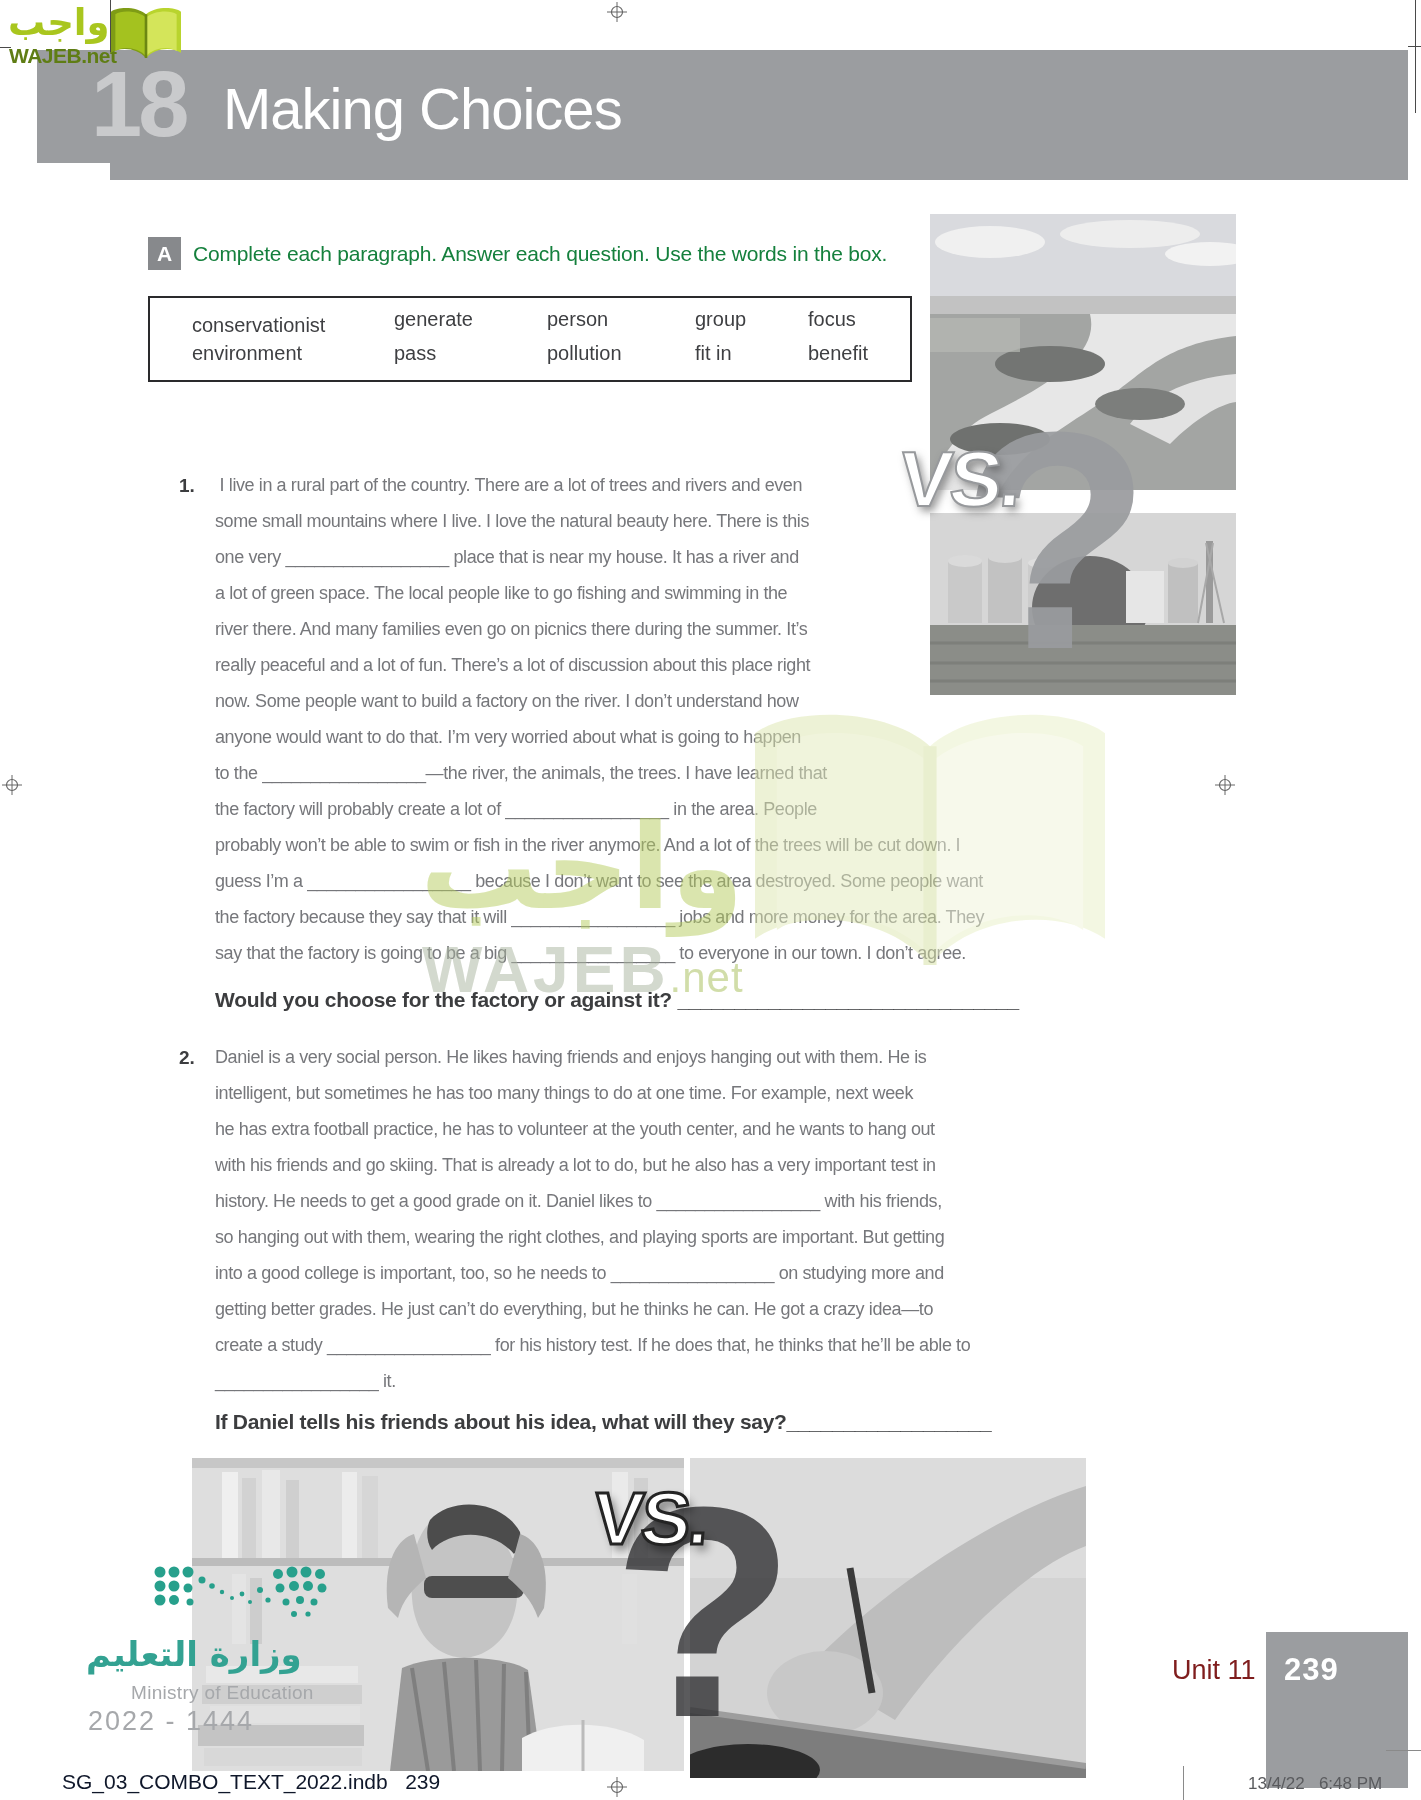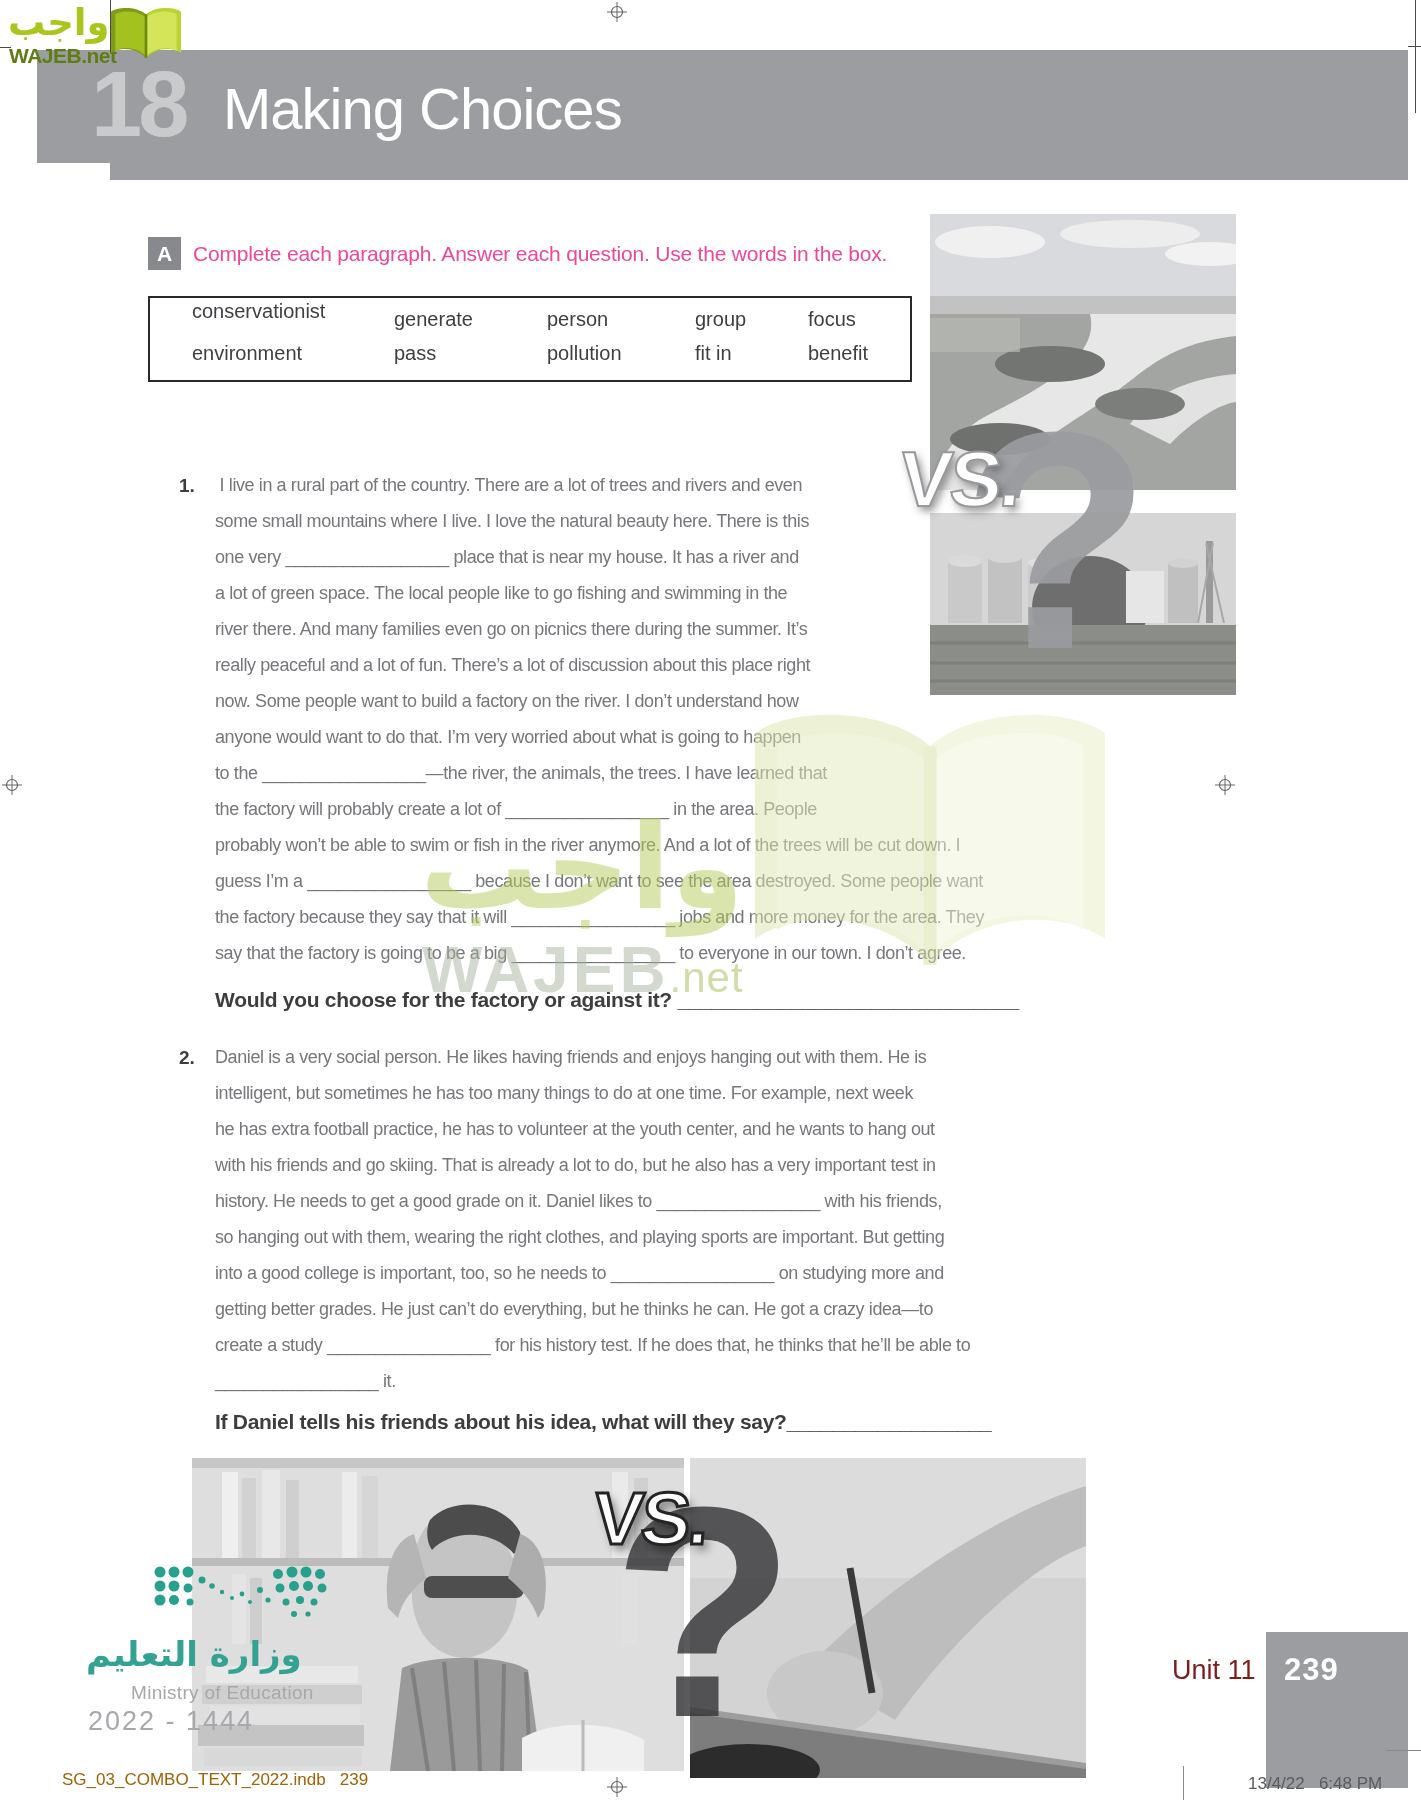--- a/index.html
+++ b/index.html
@@ -11,21 +11,21 @@
   .unit-num{position:absolute;left:54px;top:8px;font-size:92px;font-weight:700;color:#c9cacc;letter-spacing:-4px;line-height:1;}
   .unit-title{position:absolute;left:186px;top:30px;font-size:58px;font-weight:300;color:#ffffff;letter-spacing:-1px;line-height:1;}
   
   .wajeb{position:absolute;left:8px;top:4px;z-index:5;}
   .wajeb-ar{position:absolute;left:0;top:0;font-size:37px;font-weight:700;color:#a9c61e;font-family:"DejaVu Sans",sans-serif;line-height:1;}
   .wajeb-en{position:absolute;left:1px;top:40px;font-size:21px;font-weight:700;color:#5f7d14;letter-spacing:-0.5px;}
   .wajeb-book{position:absolute;left:96px;top:0;}
   
   .badge{position:absolute;left:148px;top:237px;width:33px;height:33px;background:#87898c;color:#fff;
          font-size:21px;font-weight:700;display:flex;align-items:center;justify-content:center;z-index:2;}
-  .instructions{position:absolute;left:193px;top:242px;font-size:21px;color:#ec4899;letter-spacing:-0.2px;z-index:2;}
+  .instructions{position:absolute;left:193px;top:242px;font-size:21px;color:#15803d;letter-spacing:-0.2px;z-index:2;}
   
   .word-box{position:absolute;left:148px;top:296px;width:760px;height:82px;border:2px solid #2a2a2c;background:#fff;z-index:2;}
   .wb{position:absolute;font-size:20px;font-weight:500;color:#3e3f42;white-space:pre;}
   
   .item-num{position:absolute;left:179px;font-size:19px;font-weight:700;color:#3c3d3f;z-index:2;}
   .line{position:absolute;left:215px;white-space:pre;font-size:18px;letter-spacing:-0.4px;color:#76777b;z-index:2;}
   .qline{position:absolute;left:215px;white-space:pre;font-size:21px;font-weight:700;color:#3c3d3f;letter-spacing:-0.3px;z-index:2;}
   
   .photo{position:absolute;overflow:hidden;z-index:1;background:#d8d8d8;}
   .photo-river{left:930px;top:214px;width:306px;height:276px;}
@@ -46,21 +46,21 @@
   .wm-book{position:absolute;left:300px;top:0;}
   
   .min-dots{position:absolute;left:150px;top:1560px;z-index:5;}
   .min-ar{position:absolute;left:86px;top:1634px;font-size:34px;font-weight:700;color:#33a292;font-family:"DejaVu Sans",sans-serif;z-index:5;}
   .min-en{position:absolute;left:88px;top:1682px;font-size:19px;color:#a6a8ab;letter-spacing:.3px;z-index:5;margin-left:43px;}
   .min-years{position:absolute;left:88px;top:1706px;font-size:27px;color:#a6a8ab;letter-spacing:2px;z-index:5;}
   
   .unit-label{position:absolute;left:1172px;top:1655px;font-size:27px;font-weight:400;color:#7f1d1d;z-index:2;}
   .page-tab{position:absolute;left:1266px;top:1632px;width:142px;height:156px;background:#9b9da0;z-index:1;}
   .page-num{position:absolute;left:18px;top:20px;font-size:31px;font-weight:700;color:#ffffff;letter-spacing:1px;}
-  .footer-left{position:absolute;left:62px;top:1770px;font-size:17px;color:#a16207;white-space:pre;z-index:6;}
+  .footer-left{position:absolute;left:62px;top:1770px;font-size:21px;color:#0f172a;white-space:pre;z-index:6;}
   .footer-right{position:absolute;left:1248px;top:1774px;font-size:17px;color:#5a5b5e;white-space:pre;z-index:6;}
   
   .cropline{position:absolute;background:#4a4a4a;z-index:6;}
   .regmark{position:absolute;z-index:6;}
 </style>
 </head>
 <body>
 
 <div id="page">
 
@@ -106,21 +106,21 @@
       <path d="M48 14 C40 6 20 5 13 10 L13 52 C22 46 39 48 48 58 Z" fill="#a4c21f"></path>
       <path d="M48 14 C56 6 76 5 83 10 L83 52 C74 46 57 48 48 58 Z" fill="#d4e55a"></path>
       <rect x="46.5" y="10" width="3" height="50" fill="#6c8712"></rect>
     </svg>
   </div>
 
   <div class="badge">A</div>
   <div class="instructions">Complete each paragraph. Answer each question. Use the words in the box.</div>
 
   <div class="word-box">
-    <span class="wb" style="left:42px;top:2px">conservationist</span>
+    <span class="wb" style="left:42px;top:16px">conservationist</span>
     <span class="wb" style="left:244px;top:10px">generate</span>
     <span class="wb" style="left:397px;top:10px">person</span>
     <span class="wb" style="left:545px;top:10px">group</span>
     <span class="wb" style="left:658px;top:10px">focus</span>
     <span class="wb" style="left:42px;top:44px">environment</span>
     <span class="wb" style="left:244px;top:44px">pass</span>
     <span class="wb" style="left:397px;top:44px">pollution</span>
     <span class="wb" style="left:545px;top:44px">fit in</span>
     <span class="wb" style="left:658px;top:44px">benefit</span>
   </div>

